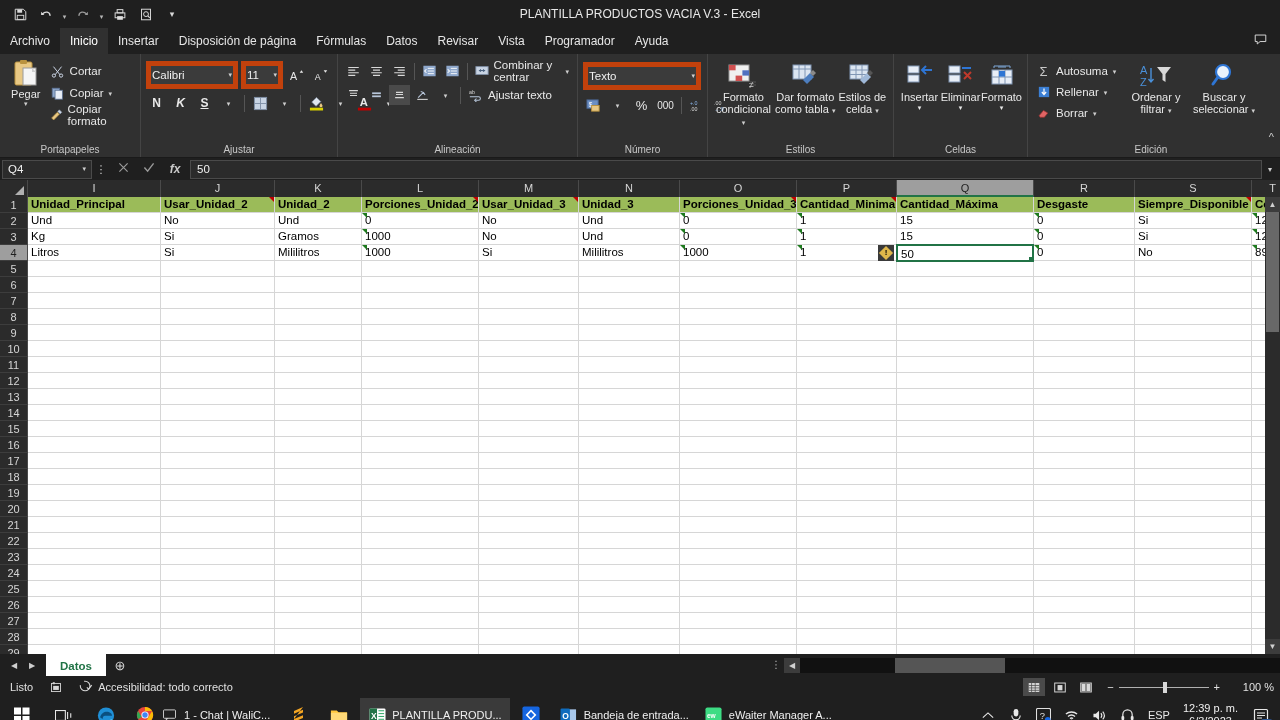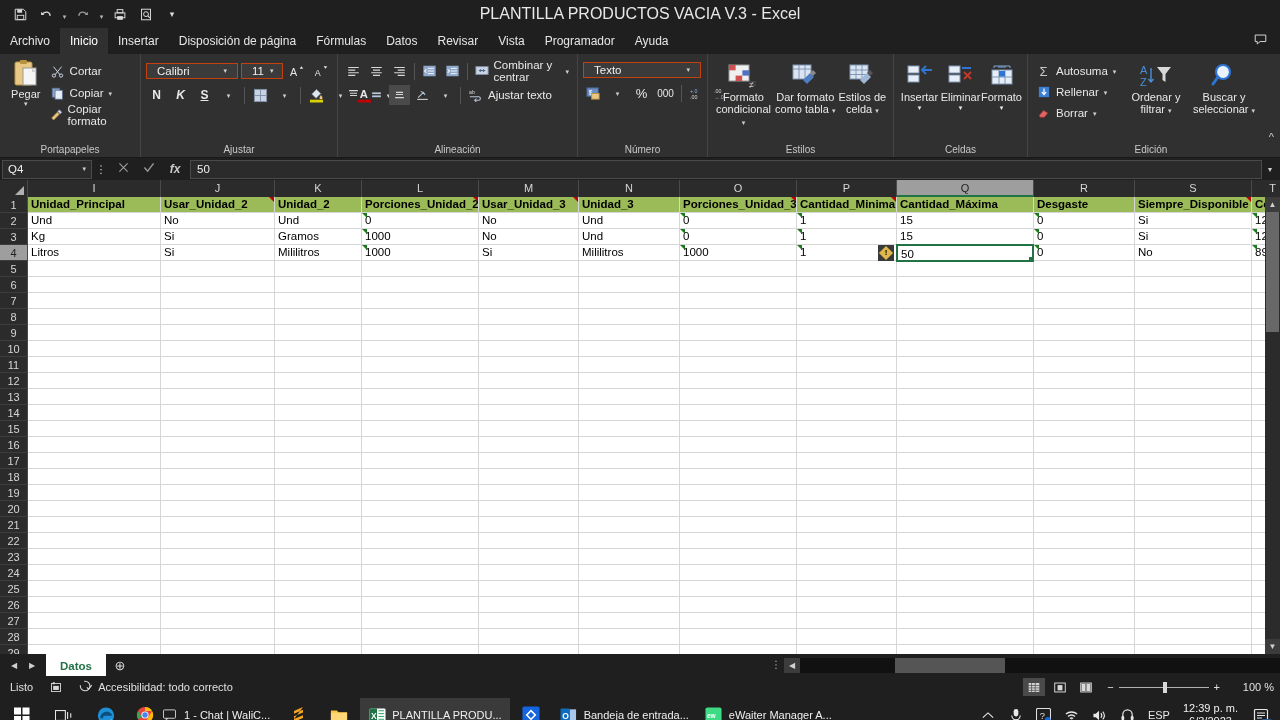--- a/index.html
+++ b/index.html
@@ -21,21 +21,21 @@
   }
   .qat { display: flex; align-items: center; gap: 2px; padding-left: 8px; }
   .qat-btn {
     width: 24px; height: 22px;
     display: flex; align-items: center; justify-content: center;
     color: #d8d8d8; font-size: 13px; line-height: 1;
   }
   .qat-caret { font-size: 7px; color: #b5b5b5; width: 9px; display:flex; align-items:flex-end; justify-content:center; height:22px; padding-bottom:4px;}
   .title-text {
     position: absolute; left: 0; right: 0; text-align: center;
-    font-size: 16px; color: #e8e8e8; pointer-events: none;
+    font-size: 12px; color: #e8e8e8; pointer-events: none;
   }
   .title-right { margin-left: auto; display: flex; align-items: center; height: 28px; }
   .signin {
     background: #ffffff; color: #1f1f1f;
     font-size: 11px; padding: 2px 8px; border-radius: 2px;
     margin-right: 10px;
   }
   .ribbon-display { width: 34px; height: 28px; display:flex; align-items:center; justify-content:center; color:#d8d8d8; }
   .wbtn { width: 40px; height: 28px; display: flex; align-items: center; justify-content: center; color: #e8e8e8; font-size: 12px; }
 
@@ -72,23 +72,23 @@
   .clip-icon { width: 26px; height: 28px; position: relative; }
   .lbl-small { font-size: 11px; color: #e8e8e8; margin-top: 1px; }
   .caret-dn { font-size: 7px; color: #cfcfcf; line-height: 7px; }
   .clip-right { display: flex; flex-direction: column; gap: 2px; padding-top: 4px; }
   .clip-item { display: flex; align-items: center; gap: 5px; font-size: 11.5px; color: #e8e8e8; height: 20px; padding: 0 3px; }
   .mini-ico { width: 15px; height: 15px; display: flex; align-items: center; justify-content: center; font-size: 12px; }
 
   
   .font-row { display: flex; align-items: center; gap: 3px; margin-bottom: 4px; }
   .fld {
-    background: #3b3b3b; border: 1px solid #c2410c;
-    height: 16px; display: flex; align-items: center;
-    padding: 0 10px; font-size: 11.5px; color: #f0f0f0;
+    background: #3b3b3b; border: 5px solid #c2410c;
+    height: 28px; display: flex; align-items: center;
+    padding: 0 1px; font-size: 11.5px; color: #f0f0f0;
   }
   .fld .cv { margin-left: auto; font-size: 7px; color: #cfcfcf; padding-left: 6px;}
   .ibtn {
     height: 20px; min-width: 21px; display: flex; align-items: center; justify-content: center;
     font-size: 12px; color: #e8e8e8;
   }
   .ibtn.sq { width: 21px; }
   .vsep { width: 1px; height: 17px; background: #555; margin: 0 2px; }
 
   

